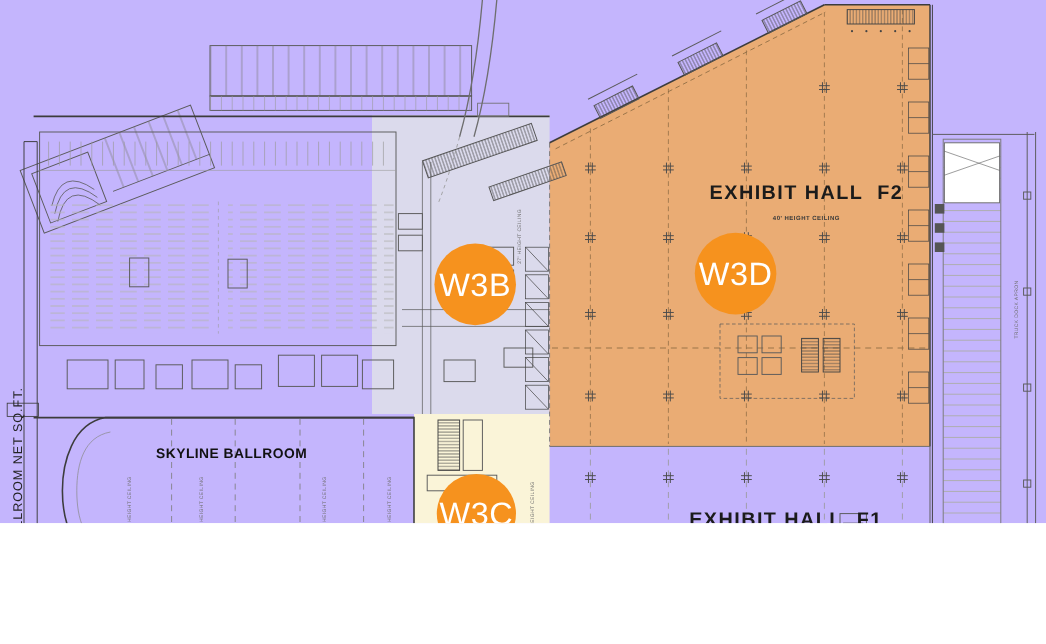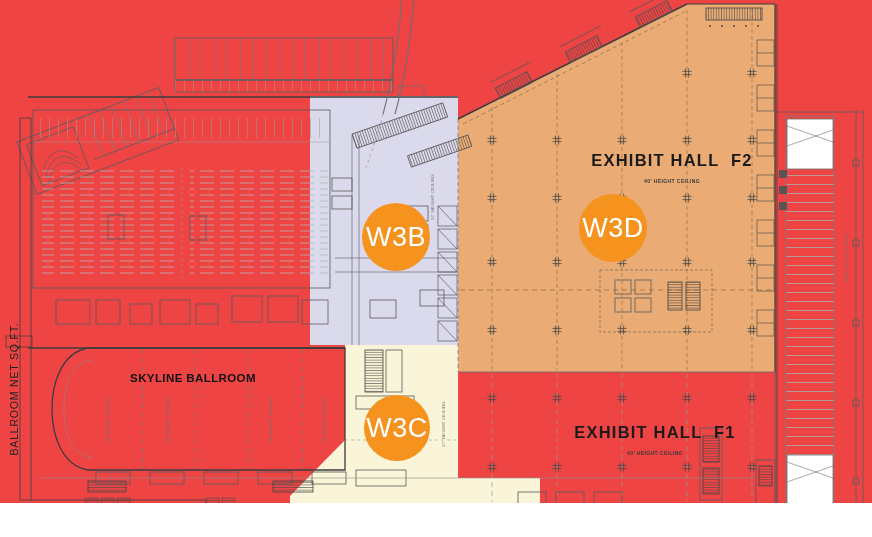--- a/index.html
+++ b/index.html
@@ -1,16 +1,16 @@
 <!DOCTYPE html>
 <html><head>
 <meta charset="utf-8">
 <style>
   html,body{margin:0;padding:0;background:#ffffff;}
-  .stage{position:relative;width:872px;height:503px;background:#ef4444;overflow:hidden;
+  .stage{position:relative;width:872px;height:436px;background:#c4b5fd;overflow:hidden;
          font-family:"Liberation Sans",sans-serif;}
   svg{display:block;}
   text{font-family:"Liberation Sans",sans-serif;}
   .hall-title{font-size:16.5px;font-weight:bold;letter-spacing:1.2px;fill:#1b1b1b;}
   .hall-sub{font-size:5px;font-weight:bold;letter-spacing:.4px;fill:#3a3a3a;}
   .ball-title{font-size:11.5px;font-weight:bold;letter-spacing:.4px;fill:#111;}
   .side-label{font-size:10.5px;letter-spacing:.8px;fill:#222;}
   .vtiny{font-size:4.2px;letter-spacing:.3px;fill:#6e6e6e;}
   .badge-text{font-size:27px;fill:#ffffff;letter-spacing:.5px;}
 </style>

